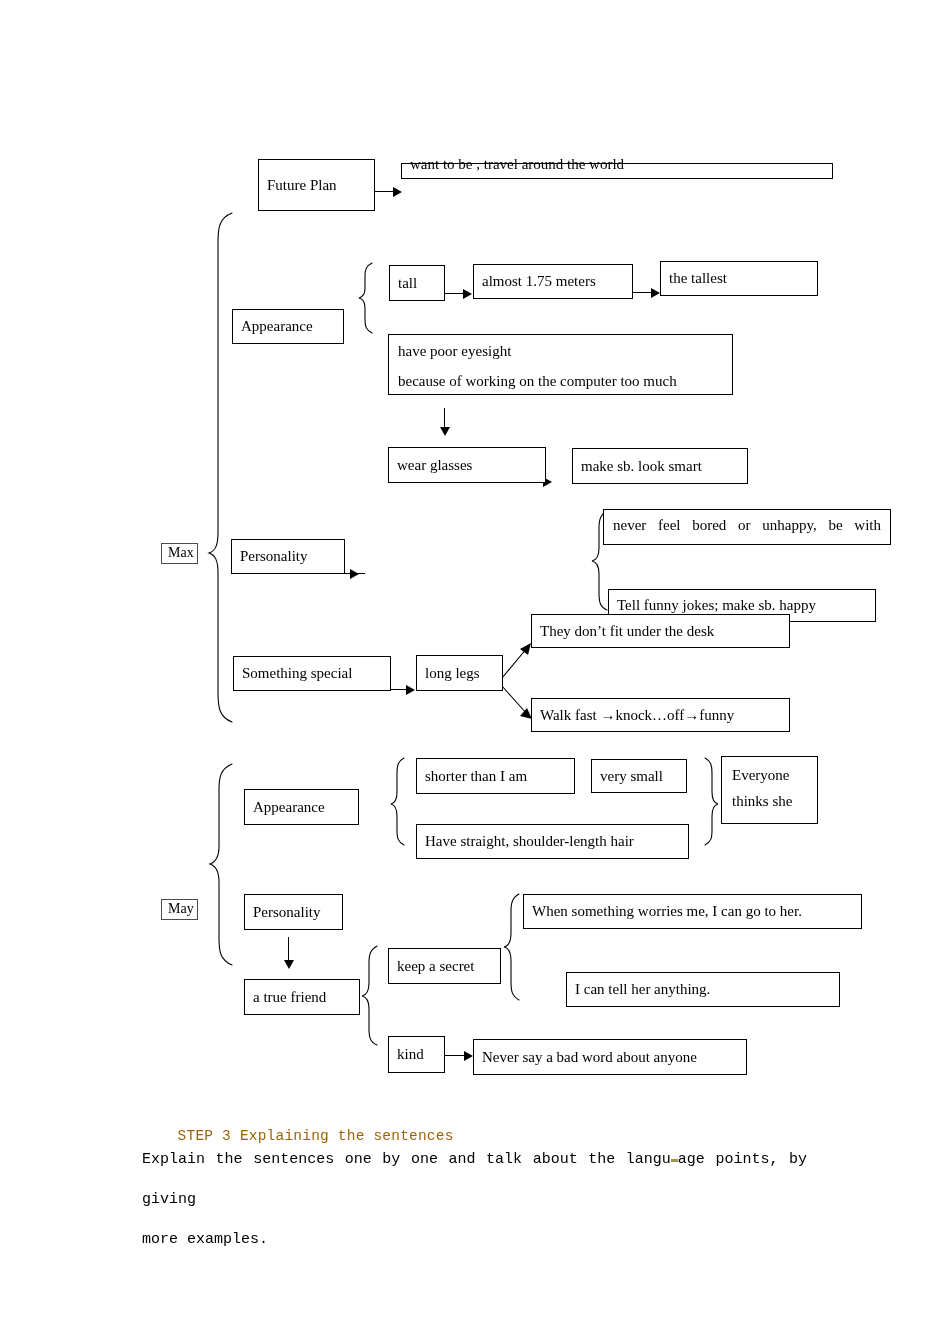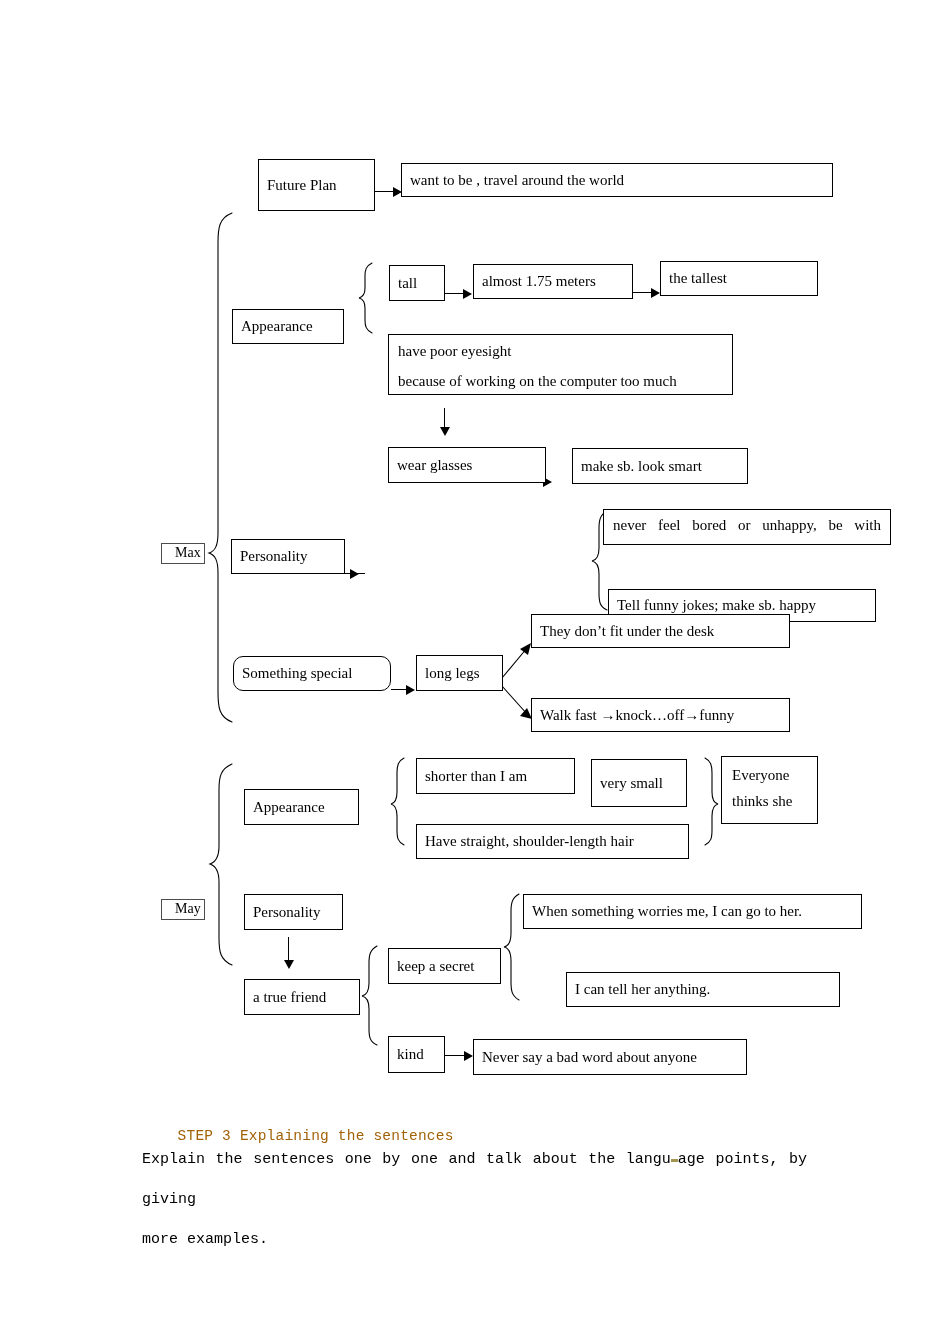--- a/index.html
+++ b/index.html
@@ -67,21 +67,21 @@
 
   
   .nametag {
     position: absolute;
     box-sizing: border-box;
     border: 1px solid #4c4c4c;
     background: #fff;
     font-family: "Liberation Serif", serif;
     font-size: 14px;
     line-height: 1;
-    padding: 2px 3px 3px 13px;
+    padding: 2px 3px 3px 6px;
     color: #000;
     z-index: 6;
   }
 
   
   .hline {
     position: absolute;
     height: 0;
     border-top: 1px solid #000;
     z-index: 3;
@@ -203,21 +203,21 @@
                C509,948 511,952 511,961 L511,982
                C511,991 512,996 519,1000"></path>
     </g>
   </svg>
 
   <div class="box" style="left:258px; top:159px; width:117px; height:52px;">
     <span>Future Plan</span>
   </div>
   <div class="hline" style="left:375px; top:191px; width:20px;"></div>
   <div class="arrow-r" style="left:393px; top:187px;"></div>
-  <div class="box" style="left:401px; top:163px; width:432px; height:34px;">
+  <div class="box" style="left:401px; top:163px; width:432px; height:16px;align-items:flex-end;">
     <span>want to be , travel around the world</span>
   </div>
 
   <div class="nametag" style="left:161px; top:543px;">
     <span>Max</span>
   </div>
 
   <div class="box" style="left:232px; top:309px; width:112px; height:35px;">
     <span>Appearance</span>
   </div>
@@ -264,21 +264,21 @@
 
 
   <div class="box justified" style="left:603px; top:509px; width:288px; height:36px;">
     <span>never feel bored or unhappy, be with</span>
   </div>
 
   <div class="box" style="left:608px; top:589px; width:268px; height:33px;">
     <span>Tell funny jokes; make sb. happy</span>
   </div>
 
-  <div class="box" style="left:233px; top:656px; width:158px; height:35px;border-radius:10px;">
+  <div class="box" style="left:233px; top:656px; width:158px; height:35px;">
     <span>Something special</span>
   </div>
   <div class="hline" style="left:391px; top:689px; width:18px;"></div>
   <div class="arrow-r" style="left:406px; top:685px;"></div>
 
   <div class="box" style="left:416px; top:655px; width:87px; height:36px;">
     <span>long legs</span>
   </div>
 
   <div class="box" style="left:531px; top:614px; width:259px; height:34px;">
@@ -294,21 +294,21 @@
   </div>
 
   <div class="box" style="left:244px; top:789px; width:115px; height:36px;">
     <span>Appearance</span>
   </div>
 
   <div class="box" style="left:416px; top:758px; width:159px; height:36px;">
     <span>shorter than I am</span>
   </div>
 
-  <div class="box" style="left:591px; top:759px; width:96px; height:48px;">
+  <div class="box" style="left:591px; top:759px; width:96px; height:34px;">
     <span>very small</span>
   </div>
 
   <div class="box" style="left:416px; top:824px; width:273px; height:35px;">
     <span>Have straight, shoulder-length hair</span>
   </div>
 
   <div class="box clip" style="left:721px; top:756px; width:97px; height:68px;">
     <span>Everyone</span><br>
     <span>thinks  she</span><br>

